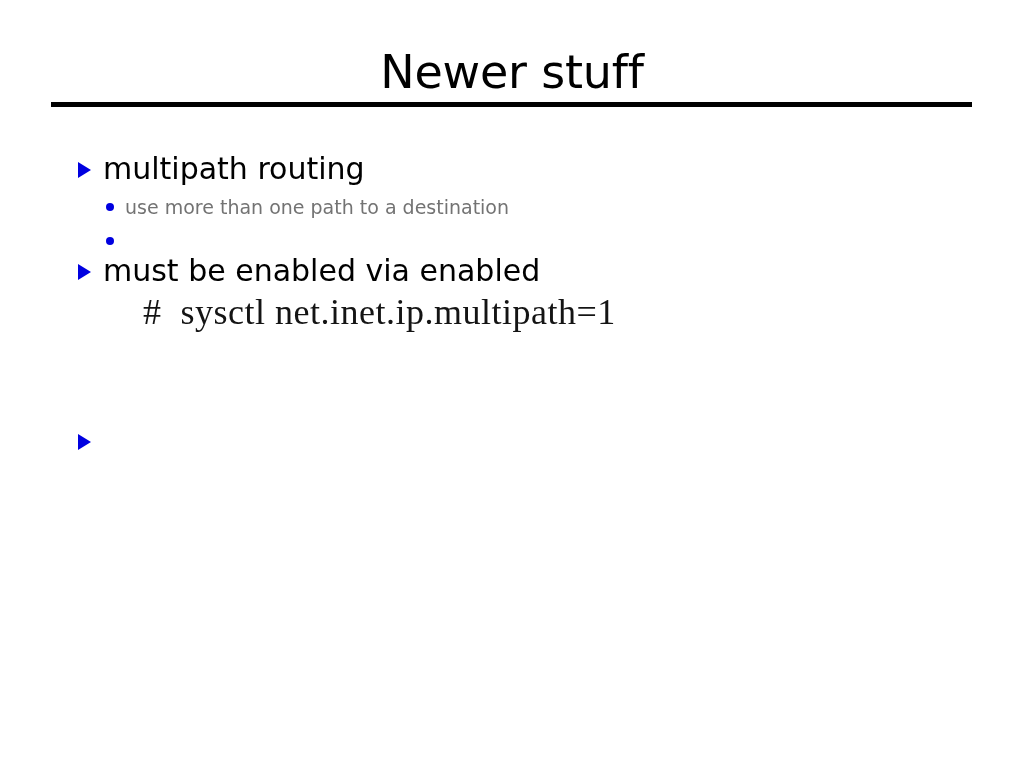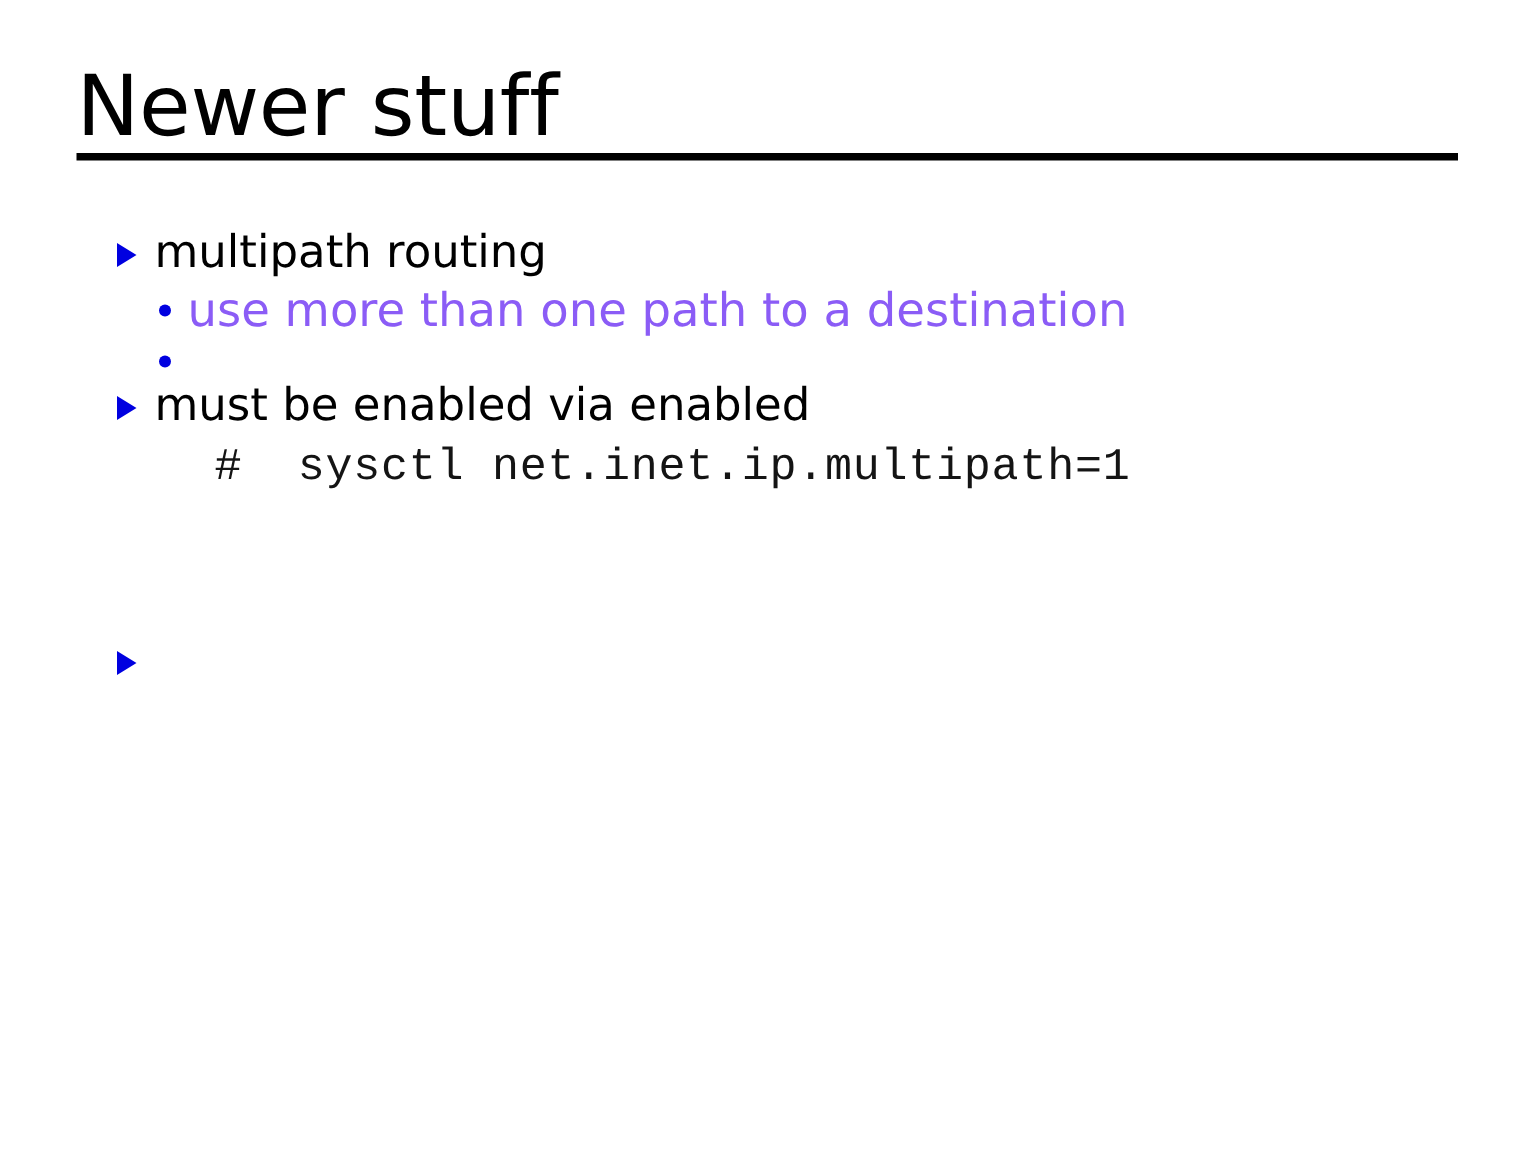--- a/index.html
+++ b/index.html
@@ -23,26 +23,27 @@
 
   
   .title-block {
     position: absolute;
     left: 51px;
     top: 46px;
     width: 922px;
   }
   .slide-title {
     font-family: "DejaVu Sans", sans-serif;
-    font-size: 56px;
+    font-size: 46px;
     font-weight: 400;
     line-height: 52px;
     letter-spacing: -0.2px;
     color: #000000;
     white-space: nowrap;
+    text-align: center;
   }
   .title-rule {
     position: absolute;
     left: 51px;
     top: 102px;
     width: 921px;
     height: 5px;
     background: #000000;
   }
 
@@ -75,41 +76,41 @@
     border-style: solid;
     border-width: 8px 0 8px 13px;
     border-color: transparent transparent transparent #0000e0;
   }
 
   
   .b2 {
     position: relative;
     padding-left: 125px;
     padding-right: 40px;
-    font-size: 31px;
+    font-size: 19px;
     line-height: 34px;
     font-weight: 400;
-    color: #8b5cf6;
+    color: #737373;
   }
   .b2 .marker-dot {
     position: absolute;
     left: 106px;
     top: 13px;
     width: 8px;
     height: 8px;
     border-radius: 50%;
     background: #0000e0;
   }
 
   
   .cmd {
     padding-left: 143px;
     padding-right: 40px;
-    font-family: Liberation Mono, monospace;
-    font-size: 30px;
+    font-family: Liberation Serif, serif;
+    font-size: 36px;
     line-height: 40px;
     letter-spacing: 0.5px;
     color: #141414;
     white-space: pre;
   }
 
   
   .gap-sm { height: 26px; }
   .gap-lg { height: 88px; }
 </style>

